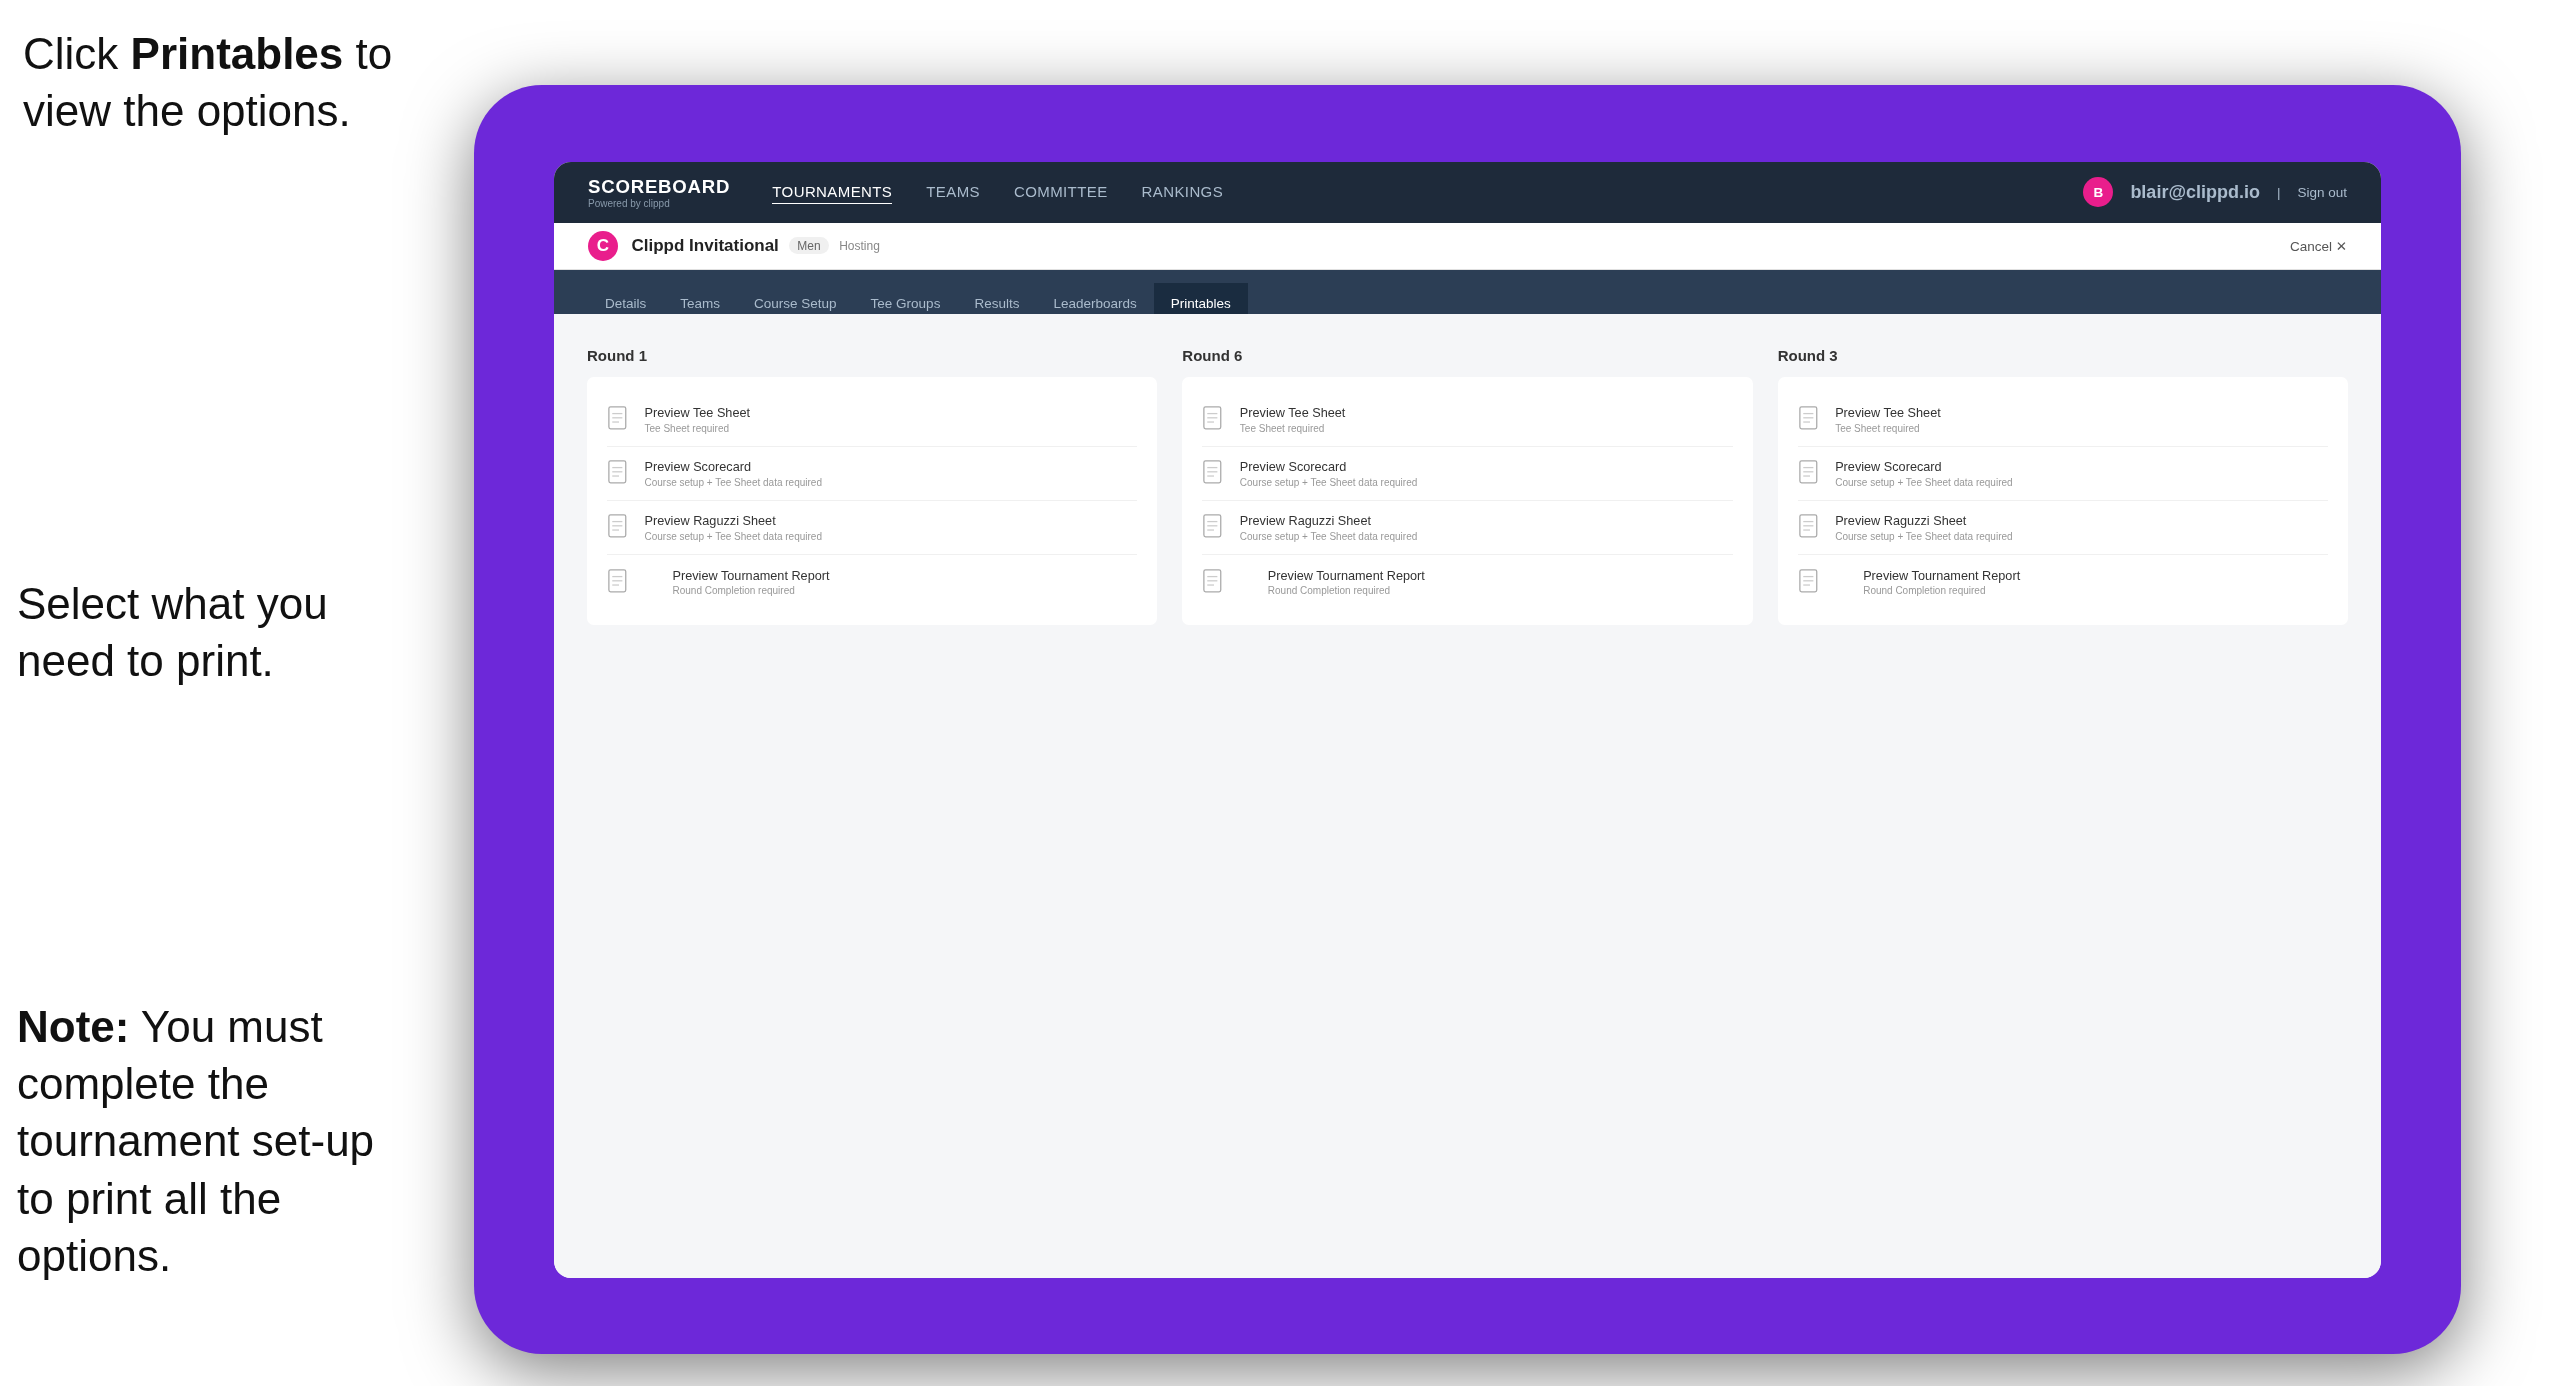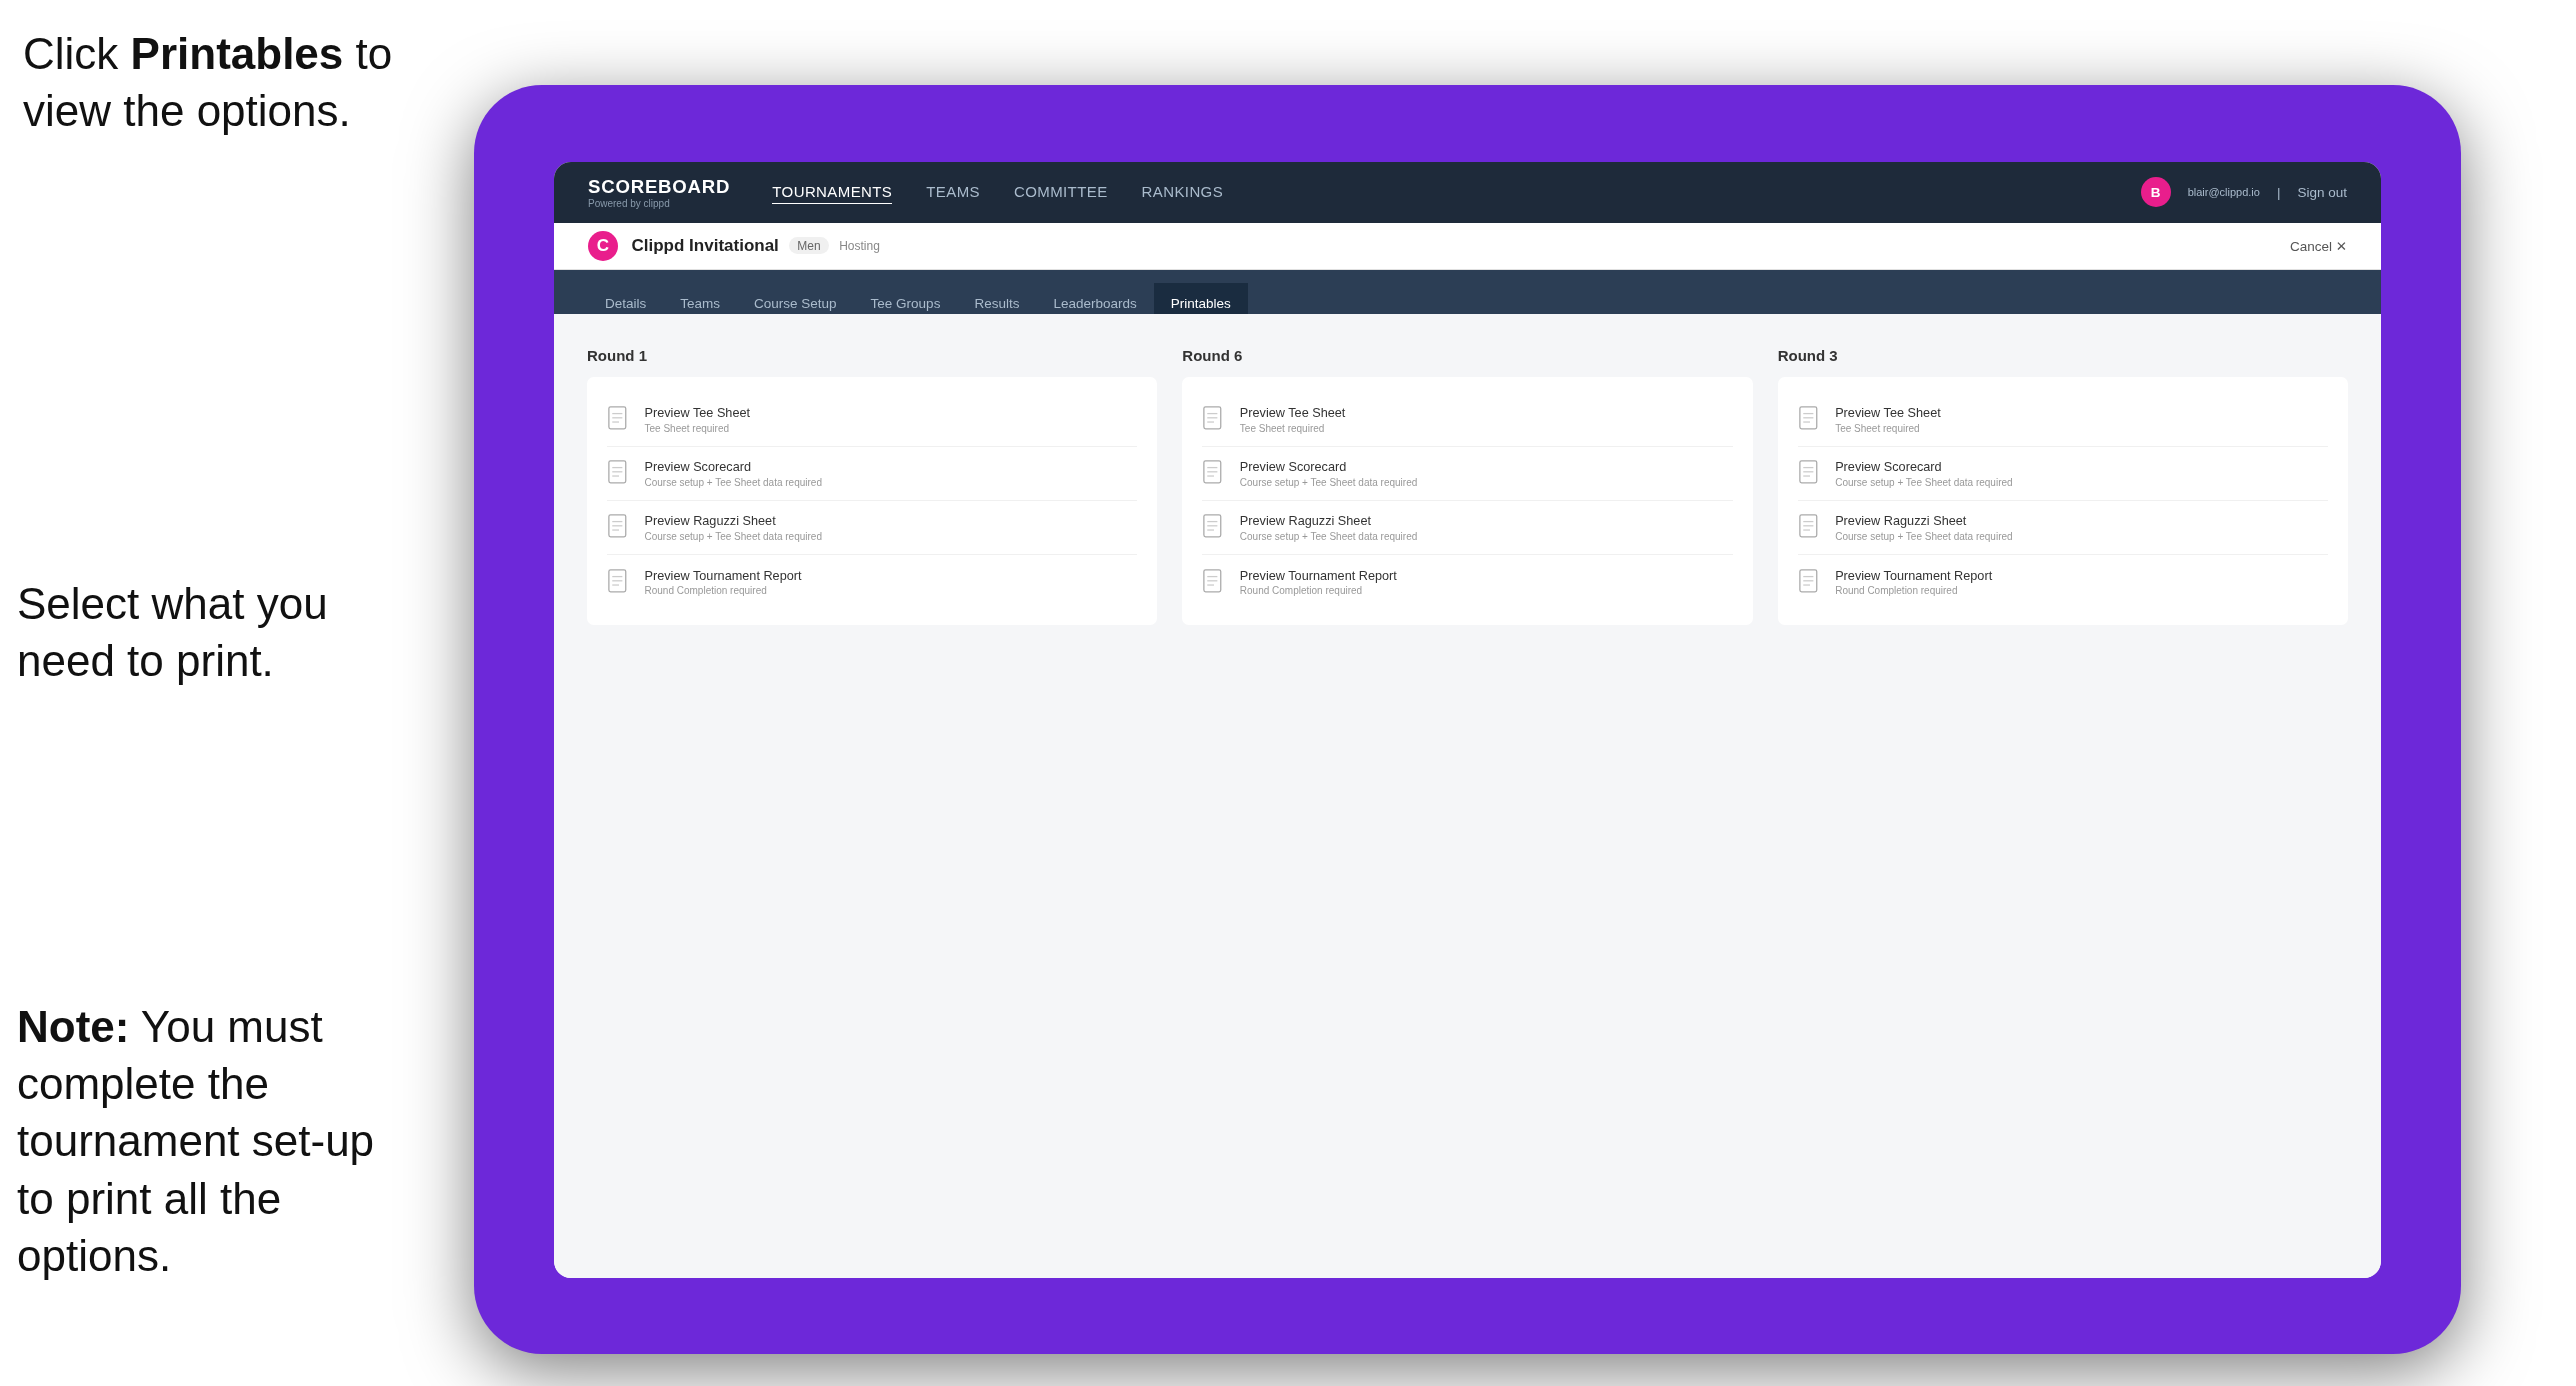--- a/index.html
+++ b/index.html
@@ -129,21 +129,22 @@
       background: #e91e8c;
       display: flex;
       align-items: center;
       justify-content: center;
       color: white;
       font-size: 13.5px;
       font-weight: 700;
     }
     .user-email {
       color: #aabbcc;
-      font-size: 11px;
+      font-size: 18px;
+      font-weight: bold;
     }
     .sign-out {
       color: #aabbcc;
       font-size: 13.5px;
       cursor: pointer;
     }
 
     
     .tournament-bar {
       background: #ffffff;
@@ -254,20 +255,21 @@
 
     .print-item {
       display: flex;
       align-items: flex-start;
       padding: 12px 0;
       border-bottom: 0.8px solid #f0f0f0;
       cursor: pointer;
     }
     .print-item:last-child {
       border-bottom: none;
+      gap: 28px;
     }
 
     .print-item-icon {
       width: 24px;
       height: 27px;
       margin-right: 13.5px;
       flex-shrink: 0;
       position: relative;
     }
     .print-item-icon svg {

